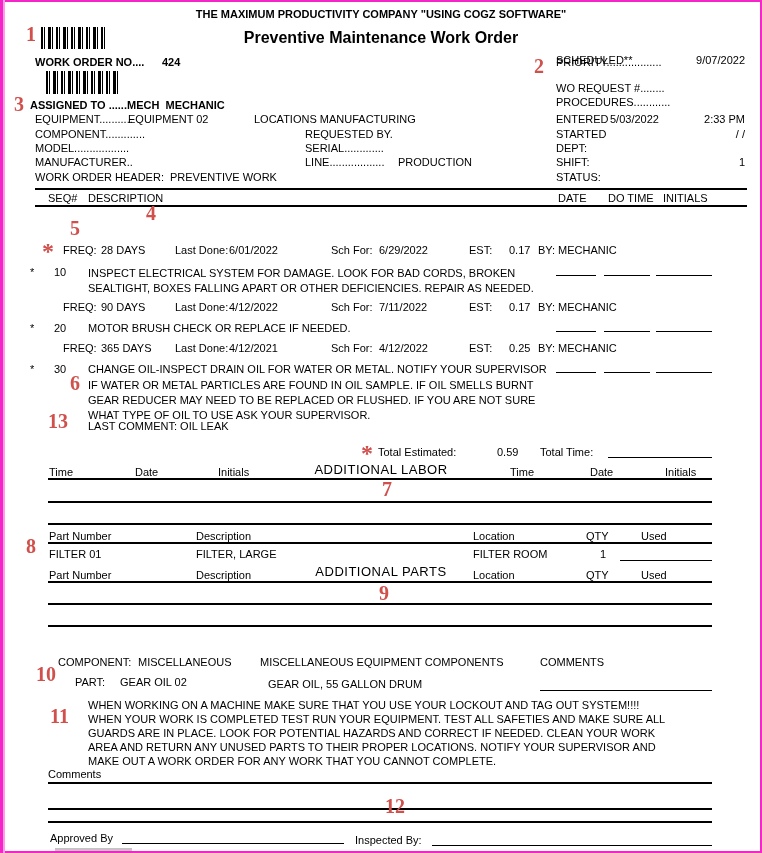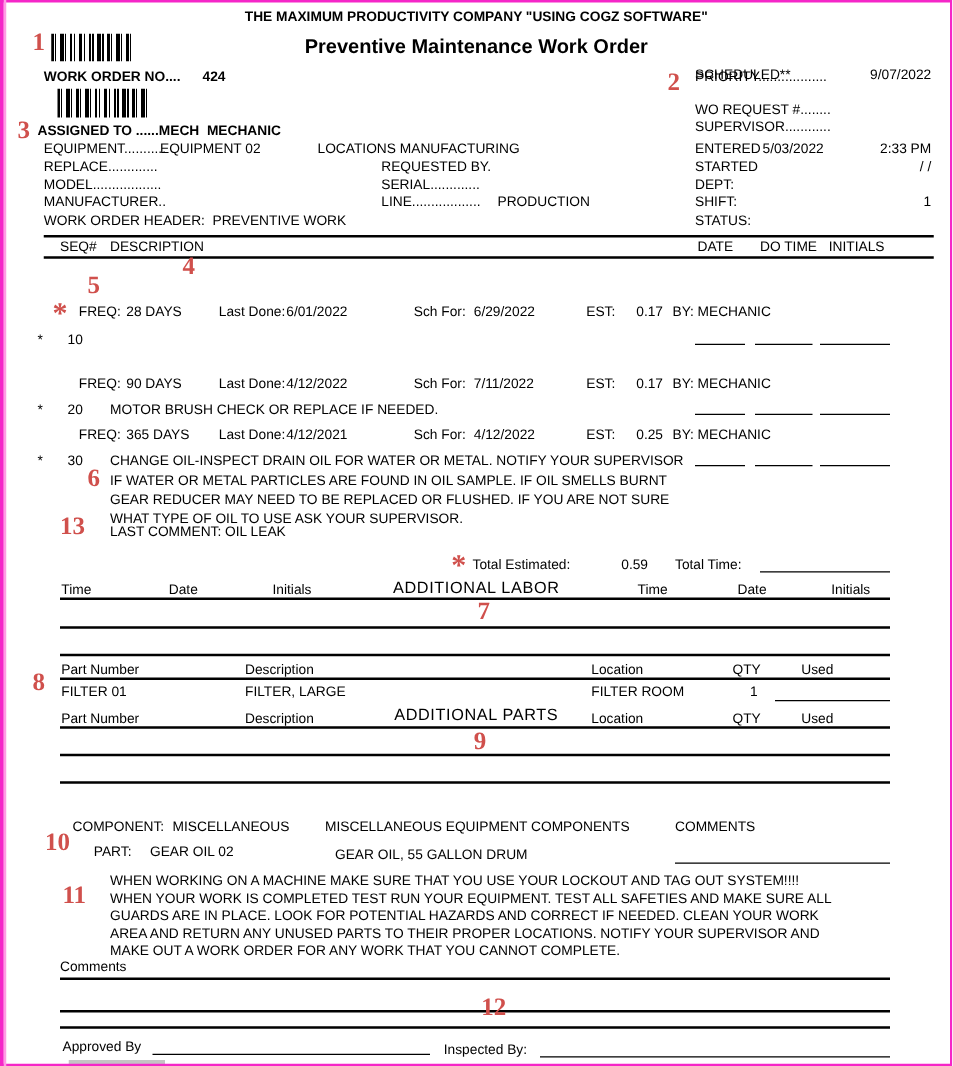--- a/index.html
+++ b/index.html
@@ -35,34 +35,34 @@
   <div class="barcode" style="left:41px;top:27px;width:64px;height:22px"></div>
   <div class="t b ctr title" style="top:31px">Preventive Maintenance Work Order</div>
 
   <span class="t b" style="left:35px;top:56px">WORK ORDER NO....</span>
   <span class="t b" style="left:162px;top:56px">424</span>
 
   <span class="t" style="left:556px;top:54px">SCHEDULED**</span>
   <span class="t" style="right:17px;top:54px">9/07/2022</span>
   <span class="t" style="left:556px;top:56px">PRIORITY..................</span>
   <span class="t" style="left:556px;top:82px">WO REQUEST #........</span>
-  <span class="t" style="left:556px;top:96px">SUPERVISOR............</span>
+  <span class="t" style="left:556px;top:96px">PROCEDURES............</span>
 
   <div class="barcode" style="left:46px;top:71px;width:74px;height:23px"></div>
   <span class="t b" style="left:30px;top:99px">ASSIGNED TO ......</span>
   <span class="t b" style="left:127px;top:99px">MECH  MECHANIC</span>
 
   <span class="t" style="left:35px;top:113px">EQUIPMENT...........</span>
   <span class="t" style="left:128px;top:113px">EQUIPMENT 02</span>
   <span class="t" style="left:254px;top:113px">LOCATIONS MANUFACTURING</span>
   <span class="t" style="left:556px;top:113px">ENTERED</span>
   <span class="t" style="left:610px;top:113px">5/03/2022</span>
   <span class="t" style="right:17px;top:113px">2:33 PM</span>
 
-  <span class="t" style="left:35px;top:128px">REPLACE.............</span>
+  <span class="t" style="left:35px;top:128px">COMPONENT.............</span>
   <span class="t" style="left:305px;top:128px">REQUESTED BY.</span>
   <span class="t" style="left:556px;top:128px">STARTED</span>
   <span class="t" style="right:17px;top:128px">/ /</span>
 
   <span class="t" style="left:35px;top:142px">MODEL..................</span>
   <span class="t" style="left:305px;top:142px">SERIAL.............</span>
   <span class="t" style="left:556px;top:142px">DEPT:</span>
 
   <span class="t" style="left:35px;top:156px">MANUFACTURER..</span>
   <span class="t" style="left:305px;top:156px">LINE..................</span>
@@ -89,20 +89,22 @@
   <span class="t" style="left:229px;top:244px">6/01/2022</span>
   <span class="t" style="left:331px;top:244px">Sch For:</span>
   <span class="t" style="left:379px;top:244px">6/29/2022</span>
   <span class="t" style="left:469px;top:244px">EST:</span>
   <span class="t" style="left:509px;top:244px">0.17</span>
   <span class="t" style="left:538px;top:244px">BY:</span>
   <span class="t" style="left:558px;top:244px">MECHANIC</span>
 
   <span class="t" style="left:30px;top:266px">*</span>
   <span class="t" style="left:54px;top:266px">10</span>
+  <span class="t note" style="left:88px;top:266px">INSPECT ELECTRICAL SYSTEM FOR DAMAGE. LOOK FOR BAD CORDS, BROKEN
+SEALTIGHT, BOXES FALLING APART OR OTHER DEFICIENCIES. REPAIR AS NEEDED.</span>
   <div class="ln" style="left:556px;top:275px;width:40px"></div>
   <div class="ln" style="left:604px;top:275px;width:46px"></div>
   <div class="ln" style="left:656px;top:275px;width:56px"></div>
 
   <span class="t" style="left:63px;top:301px">FREQ:</span>
   <span class="t" style="left:101px;top:301px">90 DAYS</span>
   <span class="t" style="left:175px;top:301px">Last Done:</span>
   <span class="t" style="left:229px;top:301px">4/12/2022</span>
   <span class="t" style="left:331px;top:301px">Sch For:</span>
   <span class="t" style="left:379px;top:301px">7/11/2022</span>

